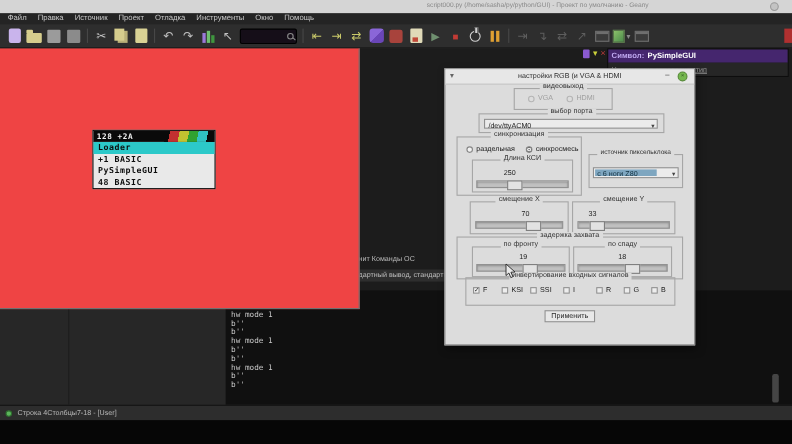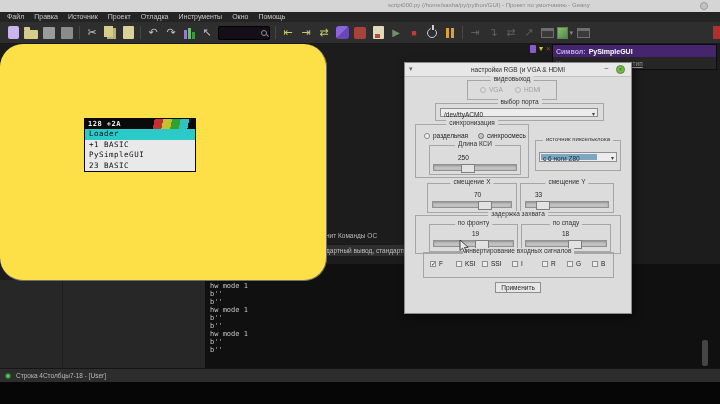--- a/index.html
+++ b/index.html
@@ -56,27 +56,27 @@
   .terminal-panel{position:absolute;left:205px;top:264px;width:515px;height:104px;background:#101010;}
   .message-panel{position:absolute;left:0;top:280px;width:205px;height:88px;background:#272727;}
   .message-div{position:absolute;left:62px;top:280px;width:1px;height:88px;background:#1d1d1d;}
   .terminal{position:absolute;left:210px;top:274px;font-family:"DejaVu Sans Mono",monospace;font-size:7px;line-height:8px;color:#c4c4c4;}
   .ed-line1{position:absolute;left:326px;top:232px;width:78px;overflow:hidden;font-size:6.5px;color:#b8b8b8;white-space:nowrap;}
   .ed-band{position:absolute;left:326px;top:245px;width:78px;height:11px;background:#2e2e2e;overflow:hidden;}
   .ed-band span{display:block;margin-top:2px;font-size:6.5px;color:#bdbdbd;white-space:nowrap;}
   .scroll-right{position:absolute;left:702px;top:340px;width:6px;height:26px;background:#454545;border-radius:2px;}
 
   
-  .graywin{position:absolute;left:0;top:44px;width:326px;height:236px;background:#fde047;border-right:1px solid #6f6f6f;border-bottom:1px solid #707070;box-sizing:content-box;z-index:10;border-radius:23px;}
+  .graywin{position:absolute;left:0;top:44px;width:326px;height:236px;background:#ef4444;border-right:1px solid #6f6f6f;border-bottom:1px solid #707070;box-sizing:content-box;z-index:10;}
   .zxmenu{position:absolute;left:84px;top:74px;width:110px;height:52px;border:1px solid #0a0a0a;background:#e9e9e9;box-sizing:content-box;}
   .zxhead{position:relative;height:10px;background:#0a0a0a;overflow:hidden;}
   .zxhead .zxtitle{position:absolute;left:3px;top:0;font-family:"DejaVu Sans Mono",monospace;font-weight:bold;font-size:7px;line-height:10px;color:#f0f0f0;letter-spacing:0.5px;}
   .zxstripes{position:absolute;right:0;top:0;width:46px;height:10px;
     background:linear-gradient(102deg,#0a0a0a 0 12%,#c23030 12% 30%,#c2c230 30% 48%,#30a230 48% 66%,#30c2c2 66% 84%,#0a0a0a 84%);}
-  .zxrow{height:10.5px;line-height:10.5px;padding-left:4px;font-family:"DejaVu Sans Mono",monospace;font-weight:normal;font-size:7.5px;letter-spacing:0.5px;color:#0d0d0d;}
+  .zxrow{height:10.5px;line-height:10.5px;padding-left:4px;font-family:"DejaVu Sans Mono",monospace;font-weight:bold;font-size:7.5px;letter-spacing:0.5px;color:#0d0d0d;}
   .zxrow.sel{background:#2cc9c9;}
 
   
   .tipwrap{position:absolute;left:552px;top:44px;width:163px;z-index:40;border:1px solid #0d0d0d;}
   .tiprow1{height:12px;background:#45266e;display:flex;align-items:center;padding-left:3px;}
   .tiprow1 .tl{font-size:7px;font-weight:bold;color:#bfa8ef;margin-right:3px;}
   .tiprow1 .tv{font-size:7px;font-weight:bold;color:#fff;}
   .tiprow2{height:12px;background:#262626;display:flex;align-items:center;padding-left:3px;}
   .tiprow2 span{font-size:6.5px;color:#9a9a9a;text-decoration:underline;}
   .mini-icons{position:absolute;left:530px;top:45px;z-index:40;display:flex;align-items:center;gap:3px;}
@@ -247,21 +247,21 @@
 
   <div class="graywin">
     <div class="zxmenu">
       <div class="zxhead">
         <span class="zxtitle">128 +2A</span>
         <span class="zxstripes"></span>
       </div>
       <div class="zxrow sel">Loader</div>
       <div class="zxrow">+1 BASIC</div>
       <div class="zxrow">PySimpleGUI</div>
-      <div class="zxrow">23 BASIC</div>
+      <div class="zxrow">48 BASIC</div>
     </div>
   </div>
 
   <div class="mini-icons">
     <span class="mi-sym"></span>
     <span class="mi-col">▾</span>
     <span class="mi-x">×</span>
   </div>
   <div class="tipwrap">
     <div class="tiprow1">

